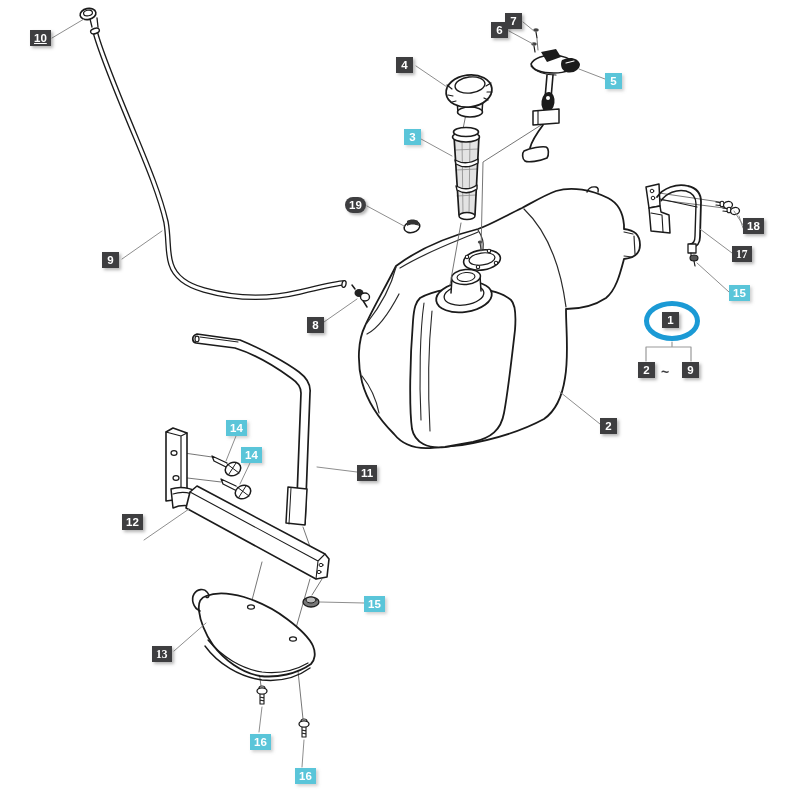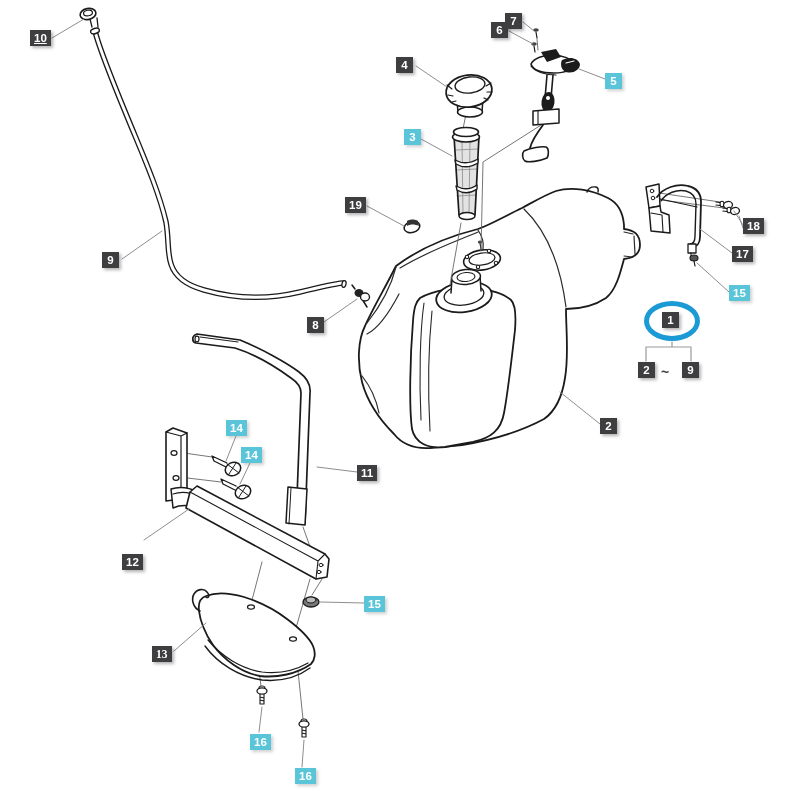--- a/index.html
+++ b/index.html
@@ -312,30 +312,30 @@
 <div class="group-oval" style="left: 644px; top: 301px;"></div>
 <span class="tilde" style="left: 661px; top: 364px;">~</span>
 
 <div class="part-label" style="left: 30px; top: 30px; text-decoration: underline;">10</div>
     <div class="part-label" style="left: 102px; top: 252px;">9</div>
     <div class="part-label" style="left: 396px; top: 57px;">4</div>
     <div class="part-label" style="left: 491px; top: 22px;">6</div>
     <div class="part-label" style="left: 505px; top: 13px;">7</div>
     <div class="part-label cyan" style="left: 404px; top: 129px;">3</div>
     <div class="part-label cyan" style="left: 605px; top: 73px;">5</div>
-    <div class="part-label" style="left: 345px; top: 197px;">19</div>
+    <div class="part-label" style="left: 345px; top: 197px; border-radius: 8px;">19</div>
     <div class="part-label" style="left: 743px; top: 218px;">18</div>
-    <div class="part-label" style="left: 732px; top: 246px;">17</div>
+    <div class="part-label" style="left: 732px; top: 246px; font-family: Liberation Serif, serif;">17</div>
     <div class="part-label cyan" style="left: 729px; top: 285px;">15</div>
     <div class="part-label" style="left: 662px; top: 312px;">1</div>
     <div class="part-label" style="left: 638px; top: 362px;">2</div>
     <div class="part-label" style="left: 682px; top: 362px;">9</div>
     <div class="part-label" style="left: 600px; top: 418px;">2</div>
     <div class="part-label" style="left: 307px; top: 317px;">8</div>
     <div class="part-label" style="left: 357px; top: 465px;">11</div>
     <div class="part-label cyan" style="left: 226px; top: 420px;">14</div>
     <div class="part-label cyan" style="left: 241px; top: 447px;">14</div>
-    <div class="part-label" style="left: 122px; top: 554px;">12</div>
+    <div class="part-label" style="left: 122px; top: 514px;">12</div>
     <div class="part-label" style="left: 152px; top: 646px; font-family: Liberation Serif, serif;">13</div>
     <div class="part-label cyan" style="left: 364px; top: 596px;">15</div>
     <div class="part-label cyan" style="left: 250px; top: 734px;">16</div>
     <div class="part-label cyan" style="left: 295px; top: 768px;">16</div>
   </div>
 
 </body></html>

